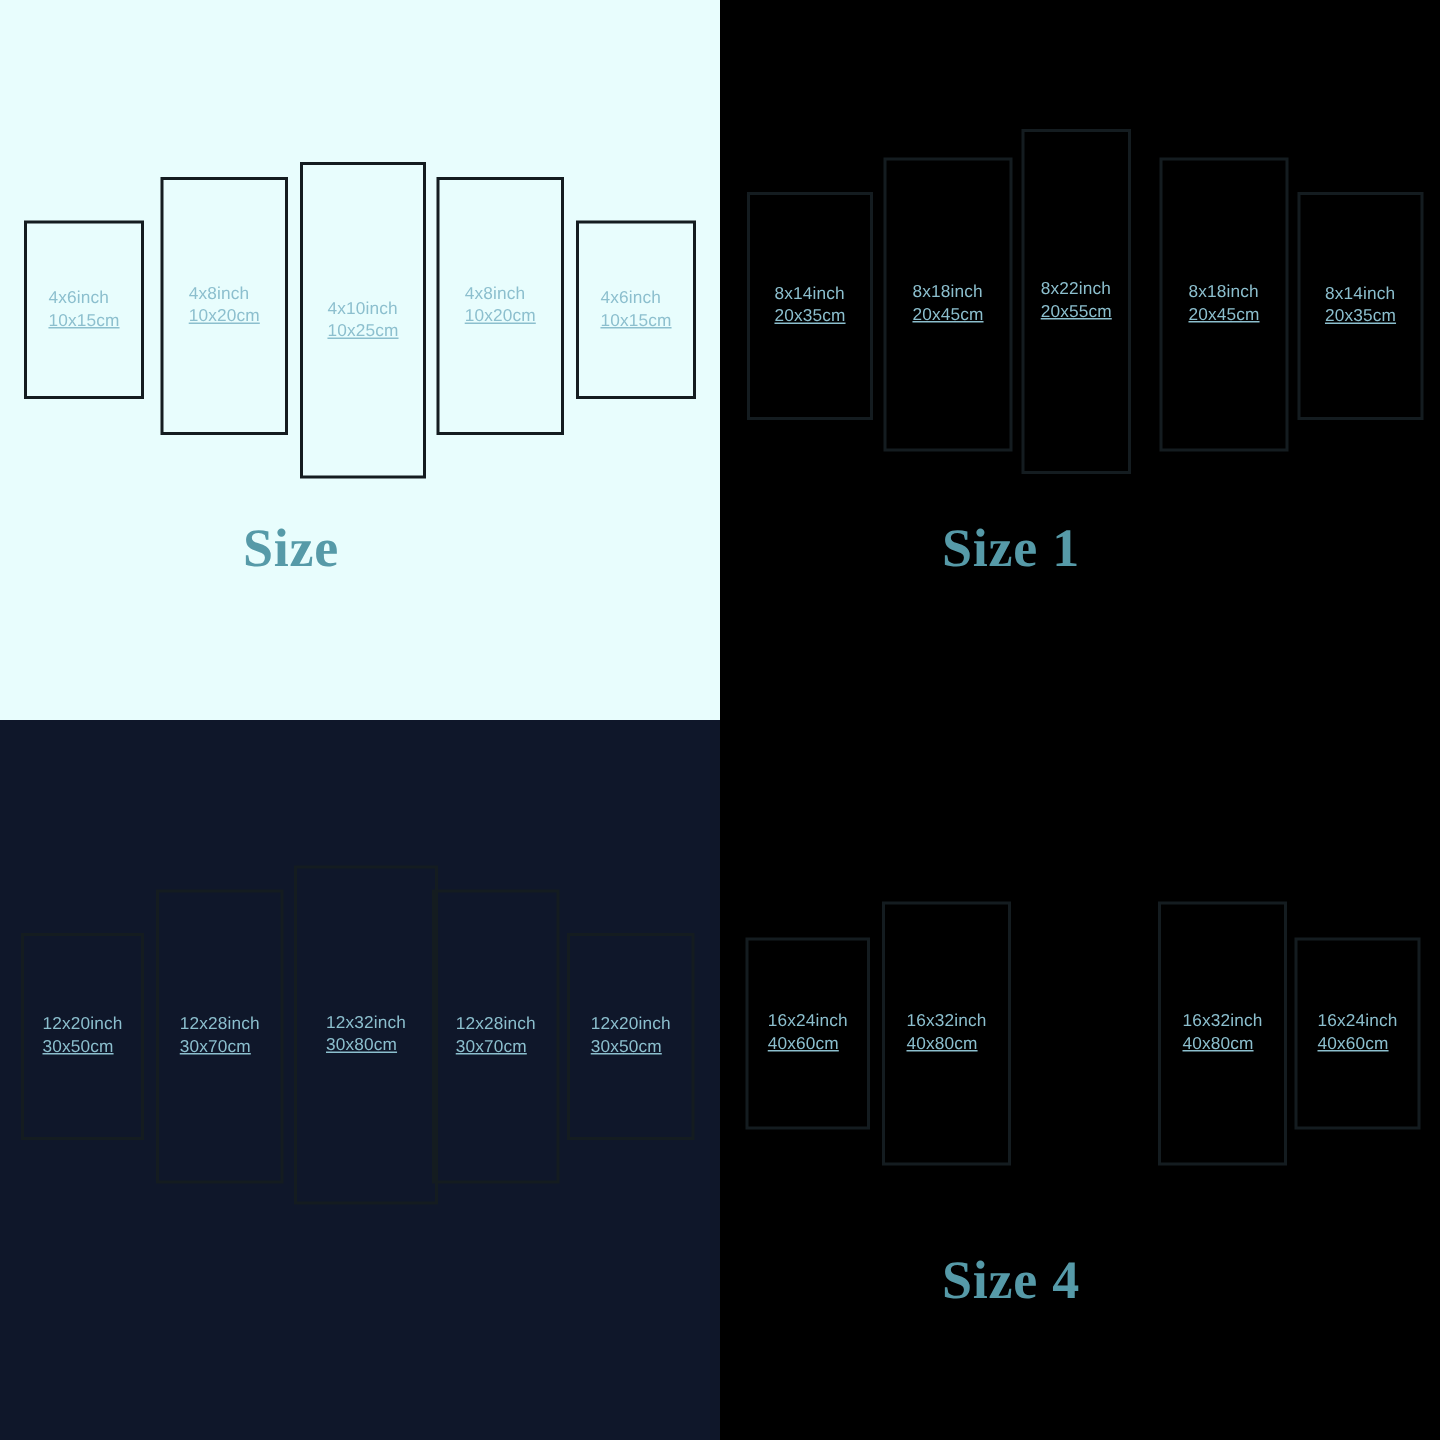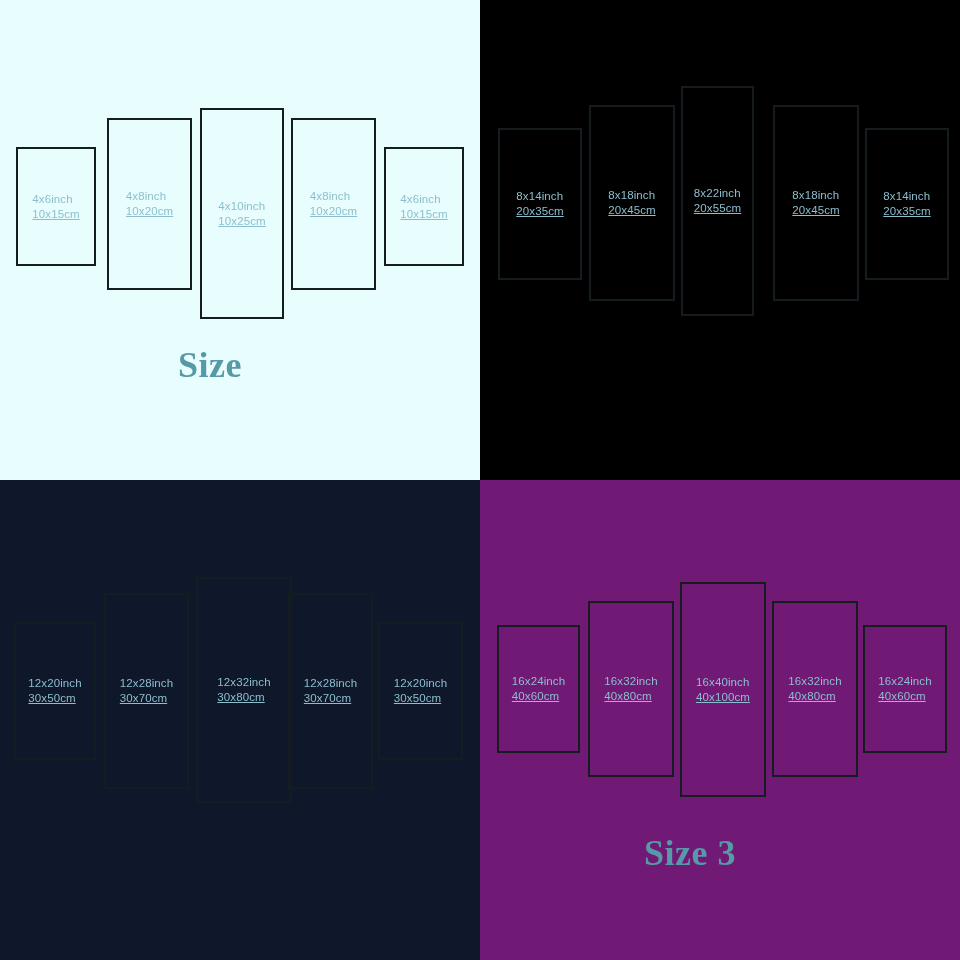--- a/index.html
+++ b/index.html
@@ -56,21 +56,21 @@
     letter-spacing: 0.1px;
   }
 
   .panel-label .line2 {
     display: block;
     text-decoration: underline;
   }
 
   .quad-title {
     position: absolute;
-    left: 16px;
+    left: 0;
     width: 388px;
     text-align: center;
     font-family: "Liberation Serif", serif;
     font-weight: bold;
     font-size: 36px;
     color: #569aa8;
     letter-spacing: 0.5px;
   }
 </style>
 </head>
@@ -108,53 +108,51 @@
         <div class="panel" style="left: 201px; top: 86px; width: 73px; height: 230px; border-color: rgb(20, 28, 32);">
           <div class="panel-label" style="color: rgb(140, 191, 206);"><span>8x22inch</span><span class="line2">20x55cm</span></div>
         </div>
         <div class="panel" style="left: 293px; top: 105px; width: 86px; height: 196px; border-color: rgb(20, 28, 32);">
           <div class="panel-label" style="color: rgb(140, 191, 206);"><span>8x18inch</span><span class="line2">20x45cm</span></div>
         </div>
         <div class="panel" style="left: 385px; top: 128px; width: 84px; height: 152px; border-color: rgb(20, 28, 32);">
           <div class="panel-label" style="color: rgb(140, 191, 206);"><span>8x14inch</span><span class="line2">20x35cm</span></div>
         </div>
       </div>
+      <div class="quad-title" style="color: rgb(86, 154, 168); top: 344px;">Size 1</div>
     </div>
     <div class="quadrant" style="background: #0f172a;">
       <div class="panel-stage">
         <div class="panel" style="left: 14px; top: 142px; width: 82px; height: 138px; border-color: rgb(20, 28, 32);">
           <div class="panel-label" style="color: rgb(140, 191, 206);"><span>12x20inch</span><span class="line2">30x50cm</span></div>
         </div>
         <div class="panel" style="left: 104px; top: 113px; width: 85px; height: 196px; border-color: rgb(20, 28, 32);">
           <div class="panel-label" style="color: rgb(140, 191, 206);"><span>12x28inch</span><span class="line2">30x70cm</span></div>
         </div>
         <div class="panel" style="left: 196px; top: 97px; width: 96px; height: 226px; border-color: rgb(20, 28, 32);">
           <div class="panel-label" style="color: rgb(140, 191, 206);"><span>12x32inch</span><span class="line2">30x80cm</span></div>
         </div>
         <div class="panel" style="left: 288px; top: 113px; width: 85px; height: 196px; border-color: rgb(20, 28, 32);">
           <div class="panel-label" style="color: rgb(140, 191, 206);"><span>12x28inch</span><span class="line2">30x70cm</span></div>
         </div>
         <div class="panel" style="left: 378px; top: 142px; width: 85px; height: 138px; border-color: rgb(20, 28, 32);">
           <div class="panel-label" style="color: rgb(140, 191, 206);"><span>12x20inch</span><span class="line2">30x50cm</span></div>
         </div>
       </div>
     </div>
-    <div class="quadrant" style="background: #701a75;">
+    <div class="quadrant" style="background: #000000;">
       <div class="panel-stage">
         <div class="panel" style="left: 17px; top: 145px; width: 83px; height: 128px; border-color: rgb(20, 28, 32);">
           <div class="panel-label" style="color: rgb(140, 191, 206);"><span>16x24inch</span><span class="line2">40x60cm</span></div>
         </div>
         <div class="panel" style="left: 108px; top: 121px; width: 86px; height: 176px; border-color: rgb(20, 28, 32);">
           <div class="panel-label" style="color: rgb(140, 191, 206);"><span>16x32inch</span><span class="line2">40x80cm</span></div>
-        </div>
-        <div class="panel" style="left: 200px; top: 102px; width: 86px; height: 215px; border-color: rgb(20, 28, 32);">
-          <div class="panel-label" style="color: rgb(140, 191, 206);"><span>16x40inch</span><span class="line2">40x100cm</span></div>
         </div>
         <div class="panel" style="left: 292px; top: 121px; width: 86px; height: 176px; border-color: rgb(20, 28, 32);">
           <div class="panel-label" style="color: rgb(140, 191, 206);"><span>16x32inch</span><span class="line2">40x80cm</span></div>
         </div>
         <div class="panel" style="left: 383px; top: 145px; width: 84px; height: 128px; border-color: rgb(20, 28, 32);">
           <div class="panel-label" style="color: rgb(140, 191, 206);"><span>16x24inch</span><span class="line2">40x60cm</span></div>
         </div>
       </div>
-      <div class="quad-title" style="color: rgb(86, 154, 168); top: 352px;">Size 3</div>
+      <div class="quad-title" style="color: rgb(86, 154, 168); top: 352px;">Size 4</div>
     </div>
   </div>
 
 </body></html>

